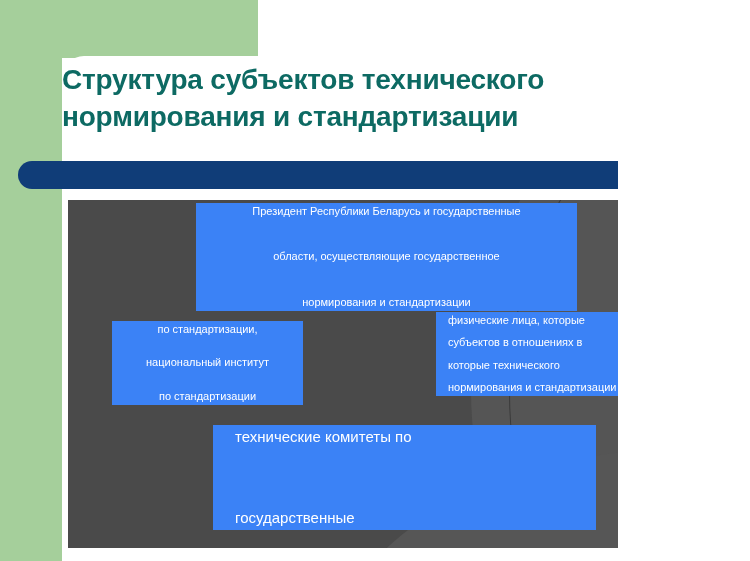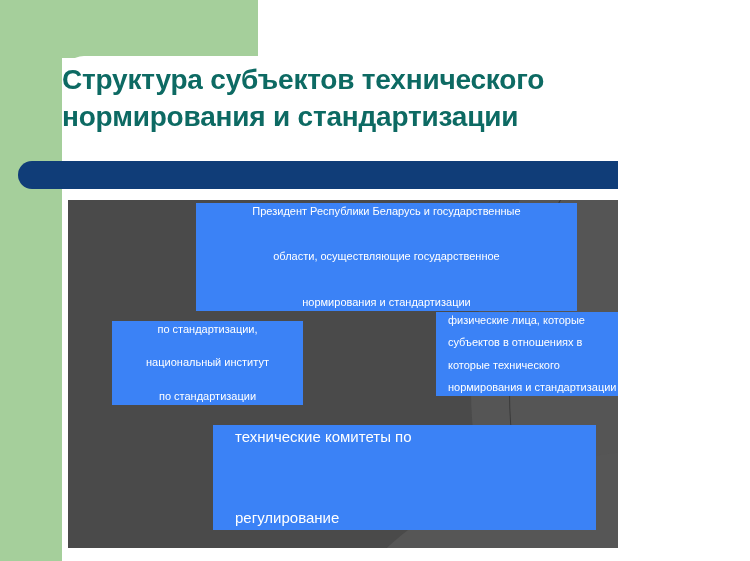--- a/index.html
+++ b/index.html
@@ -184,17 +184,17 @@
 
     <div class="node left" id="node-right">
       <span class="node-line">физические лица, которые</span>
       <span class="node-line">субъектов в отношениях в</span>
       <span class="node-line">которые технического</span>
       <span class="node-line">нормирования и стандартизации</span>
     </div>
 
     <div class="node left" id="node-bottom">
       <span class="node-line">технические комитеты по</span>
-      <span class="node-line">регулирование</span>
+      <span class="node-line">государственные</span>
     </div>
   </div>
 
 </div>
 
 </body></html>

